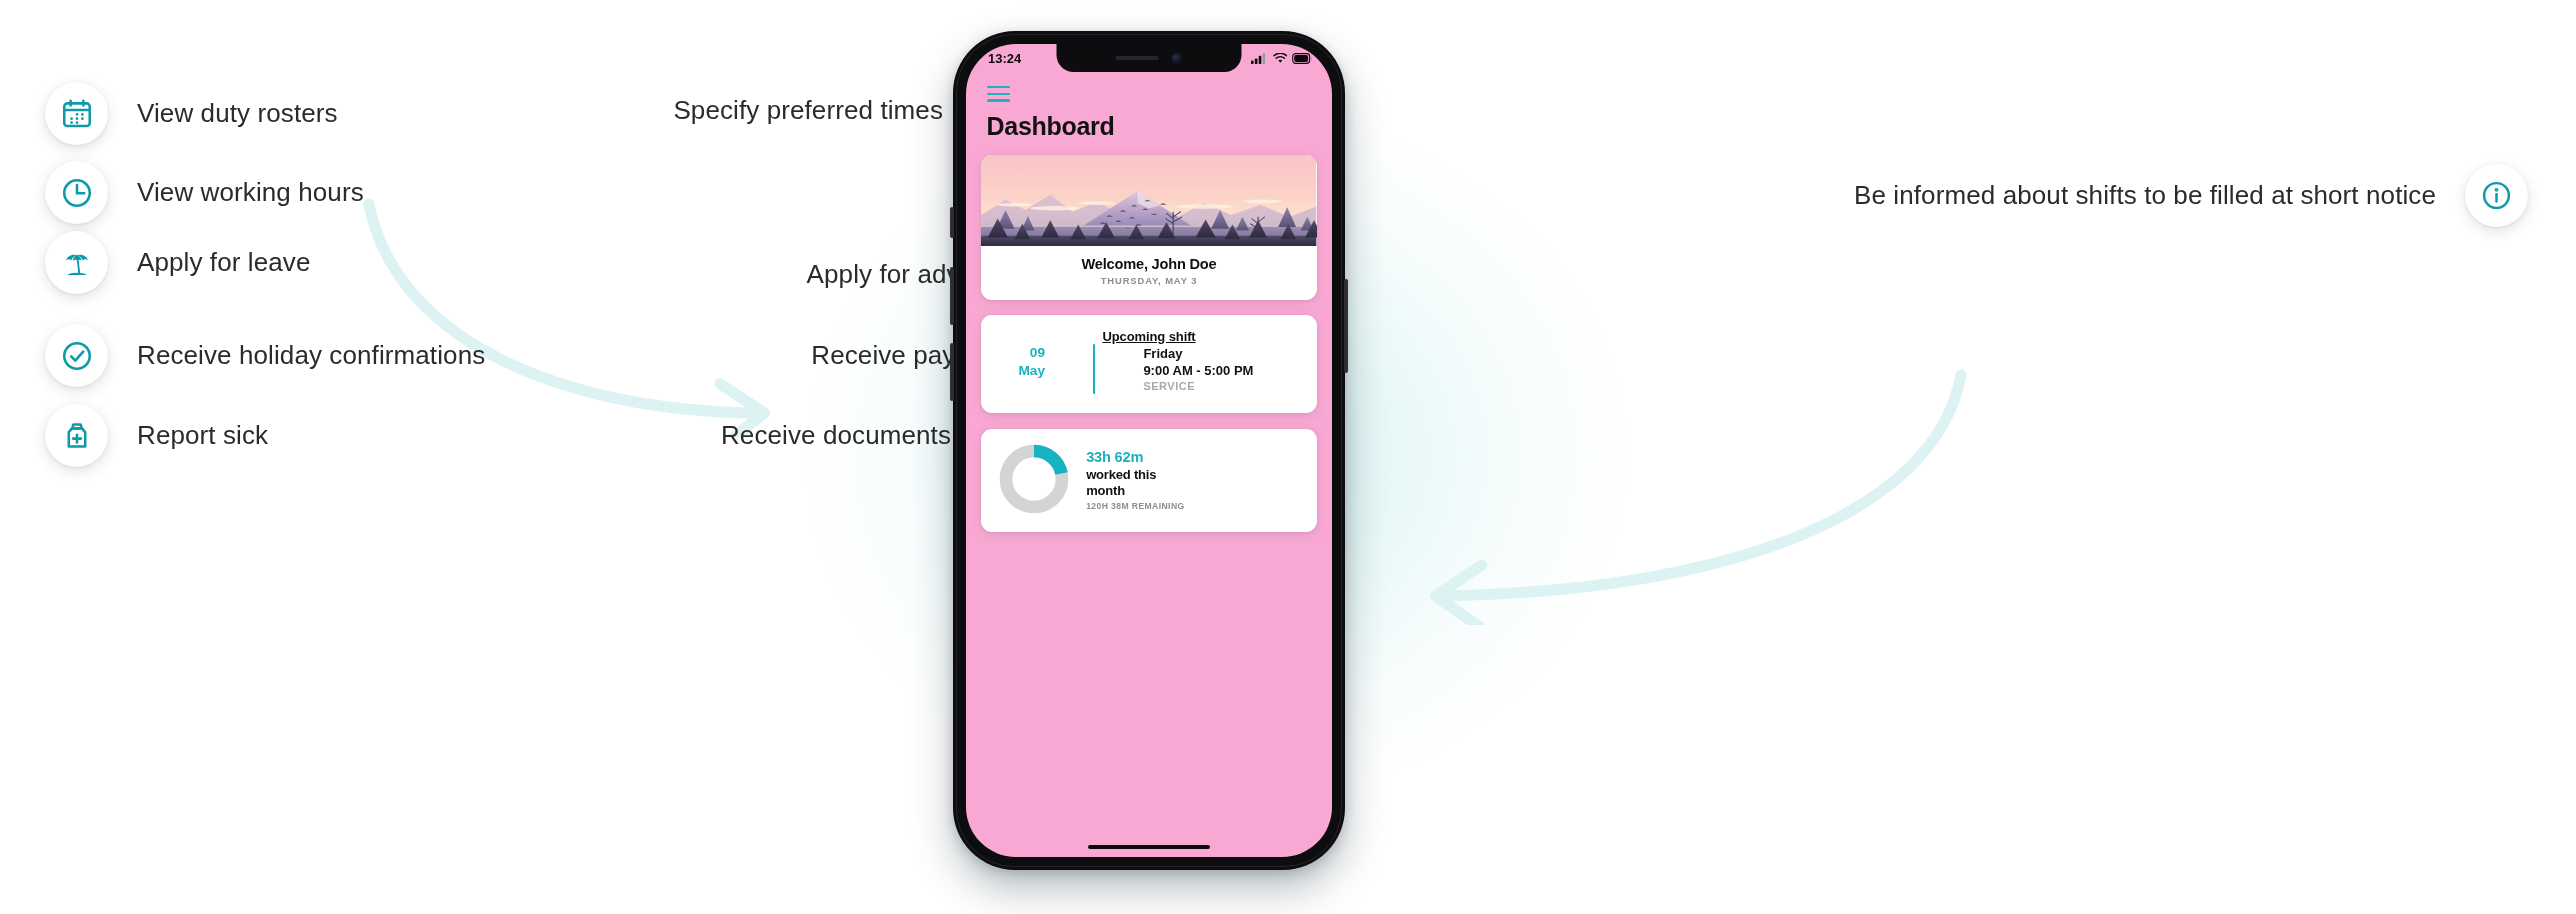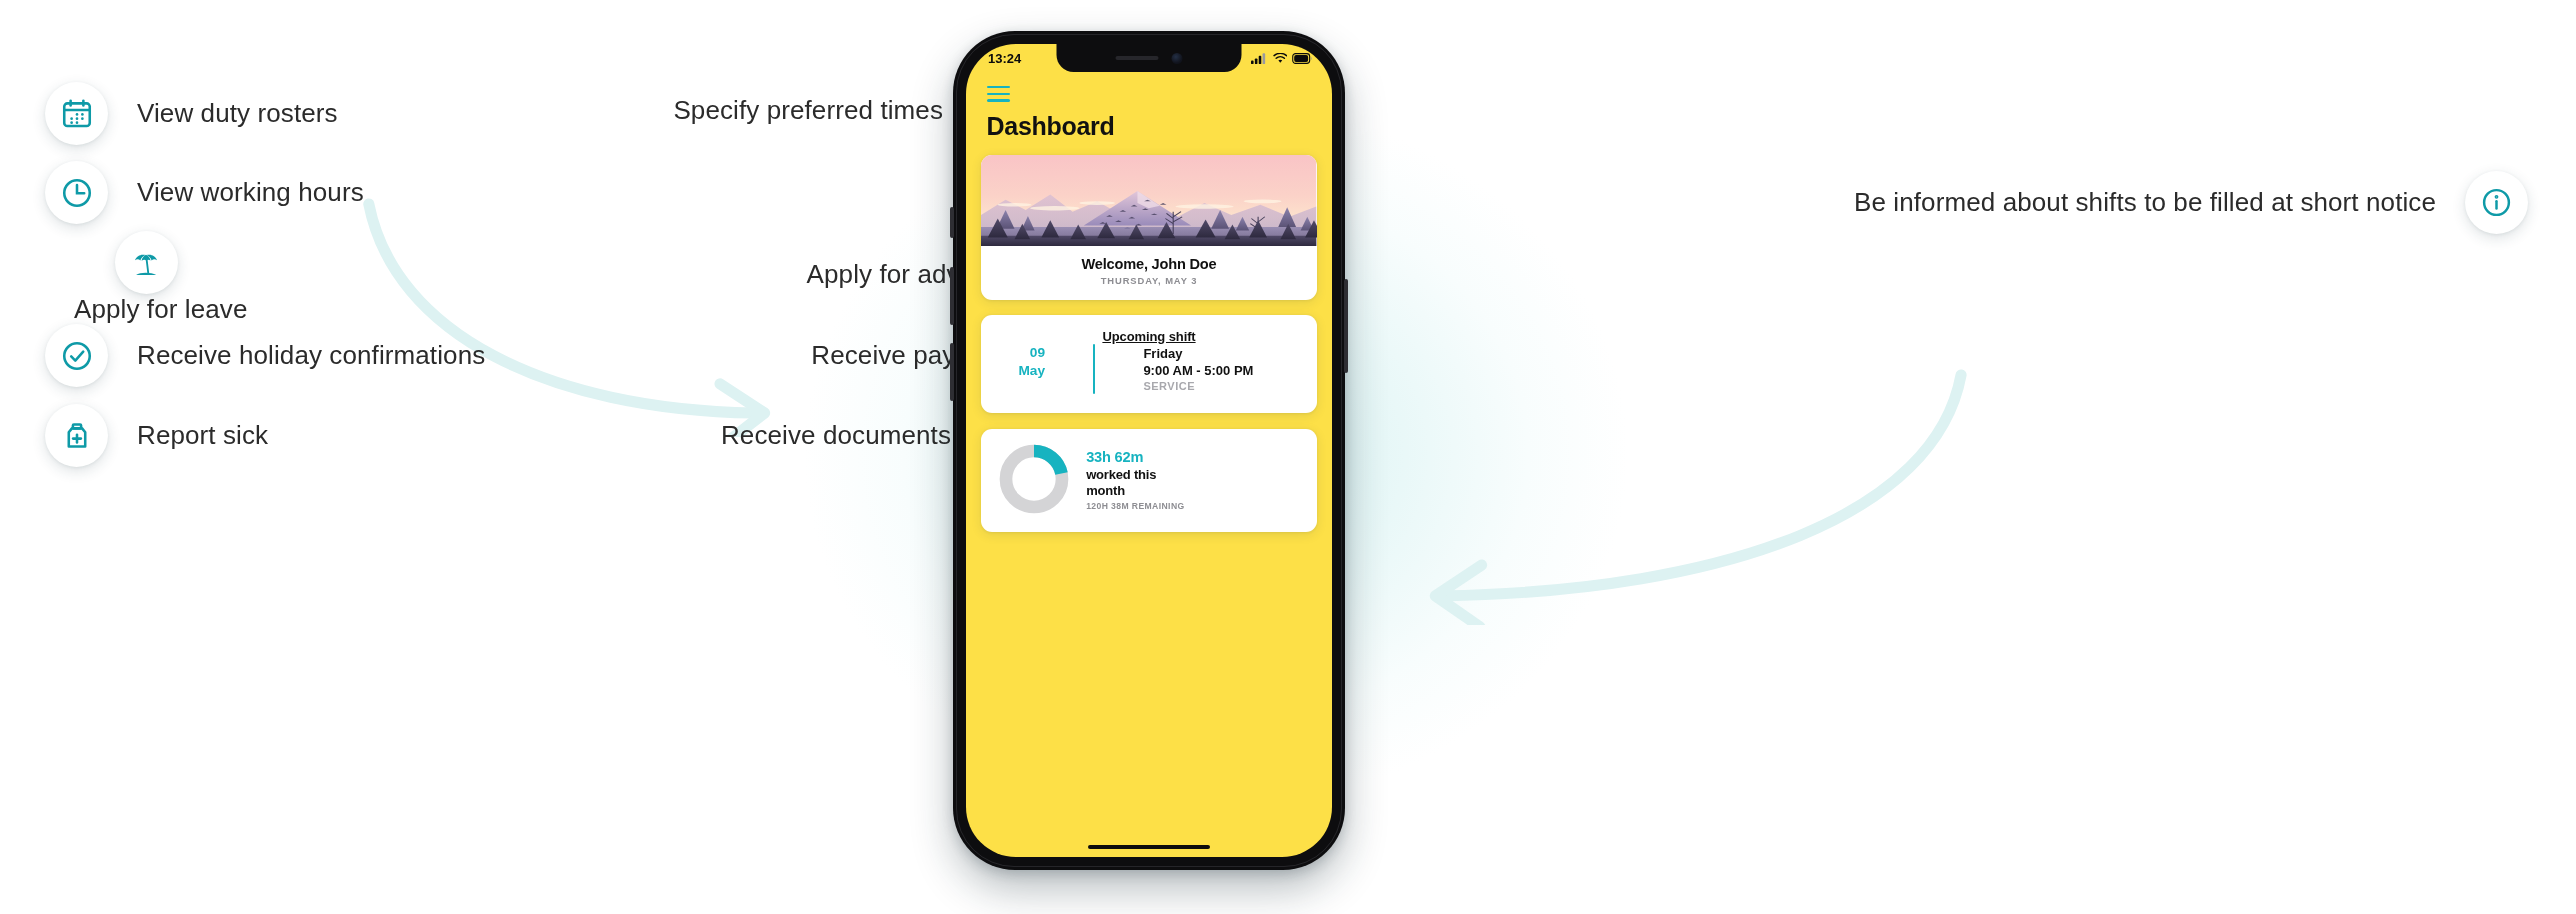--- a/index.html
+++ b/index.html
@@ -99,21 +99,21 @@
     border-radius: 2.6px;
   }
   .btn-silence { left: -3.4px; top: 176px; width: 4.3px; height: 31px; }
   .btn-volup   { left: -3.4px; top: 236px; width: 4.3px; height: 58px; }
   .btn-voldn   { left: -3.4px; top: 312px; width: 4.3px; height: 58px; }
   .btn-power   { right: -3.4px; top: 248px; width: 4.3px; height: 94px; }
 
   .screen {
     position: absolute;
     left: 13px; top: 13px; right: 13px; bottom: 13px;
-    background: #fde047;
+    background: #f9a8d4;
     border-radius: 50px;
     overflow: hidden;
   }
 
   .notch {
     position: absolute;
     left: 50%;
     transform: translateX(-50%);
     top: 0;
     width: 185px;
@@ -302,21 +302,21 @@
   <div class="feature left" style="top:161px;">
     <div class="bubble">
       <svg width="34" height="34" viewBox="0 0 24 24" fill="none" stroke="#0e9aa7" stroke-width="1.8" stroke-linecap="round">
         <circle cx="12" cy="12" r="9"></circle>
         <polyline points="12,6.4 12,12.2 17.1,12.2"></polyline>
       </svg>
     </div>
     <span class="feature-label">View working hours</span>
   </div>
 
-  <div class="feature left" style="top:231px;flex-direction:column;">
+  <div class="feature left" style="top:231px;">
     <div class="bubble">
       <svg width="34" height="34" viewBox="0 0 24 24">
         <path d="M11.6 6.4 C8.6 5.4 5.3 7.1 4.2 10 C5.8 9.0 7.1 9.3 8.0 10.3 C8.5 8.6 9.8 7.1 11.6 6.4 Z" fill="#0e9aa7"></path>
         <path d="M12.4 6.4 C15.4 5.4 18.8 7.1 19.8 10 C18.2 9.0 16.9 9.3 16.0 10.3 C15.5 8.6 14.2 7.1 12.4 6.4 Z" fill="#0e9aa7"></path>
         <path d="M12 6.2 C10.3 7.0 9.2 8.6 8.9 10.4 C10.1 9.6 11.3 9.6 12.2 10.2 C13.1 9.5 14.2 9.5 15.2 10.3 C14.9 8.5 13.7 6.9 12 6.2 Z" fill="#0e9aa7"></path>
         <line x1="12.3" y1="8.4" x2="13.6" y2="19.2" stroke="#0e9aa7" stroke-width="1.3" stroke-linecap="round"></line>
         <path d="M5.0 20.4 C7.8 18.4 15.6 18.4 19.2 20.4 Z" fill="#0e9aa7"></path>
       </svg>
     </div>
     <span class="feature-label">Apply for leave</span>
@@ -346,21 +346,21 @@
 
   <div class="feature right" style="top:79px; right:1541px;">
     <span class="feature-label">Specify preferred times</span>
     <div class="bubble">
       <svg width="33" height="33" viewBox="0 0 24 24" fill="none" stroke="#0e9aa7" stroke-width="1.8" stroke-linecap="round" stroke-linejoin="round">
         <path d="M12 20.2 C12 20.2 3.6 14.2 3.6 8.8 C3.6 6.1 5.7 4.1 8.2 4.1 C9.9 4.1 11.3 5.1 12 6.5 C12.7 5.1 14.1 4.1 15.8 4.1 C18.3 4.1 20.4 6.1 20.4 8.8 C20.4 14.2 12 20.2 12 20.2 Z"></path>
       </svg>
     </div>
   </div>
 
-  <div class="feature right" style="top:171px; right:48px;">
+  <div class="feature right" style="top:164px; right:48px;">
     <span class="feature-label">Be informed about shifts to be filled at short notice</span>
     <div class="bubble">
       <svg width="33" height="33" viewBox="0 0 24 24" fill="none" stroke="#0e9aa7" stroke-width="1.8" stroke-linecap="round">
         <circle cx="12" cy="12" r="9"></circle>
         <line x1="12" y1="11.1" x2="12" y2="16.4"></line>
         <circle cx="12" cy="7.9" r="0.5" fill="#0e9aa7"></circle>
       </svg>
     </div>
   </div>
 

